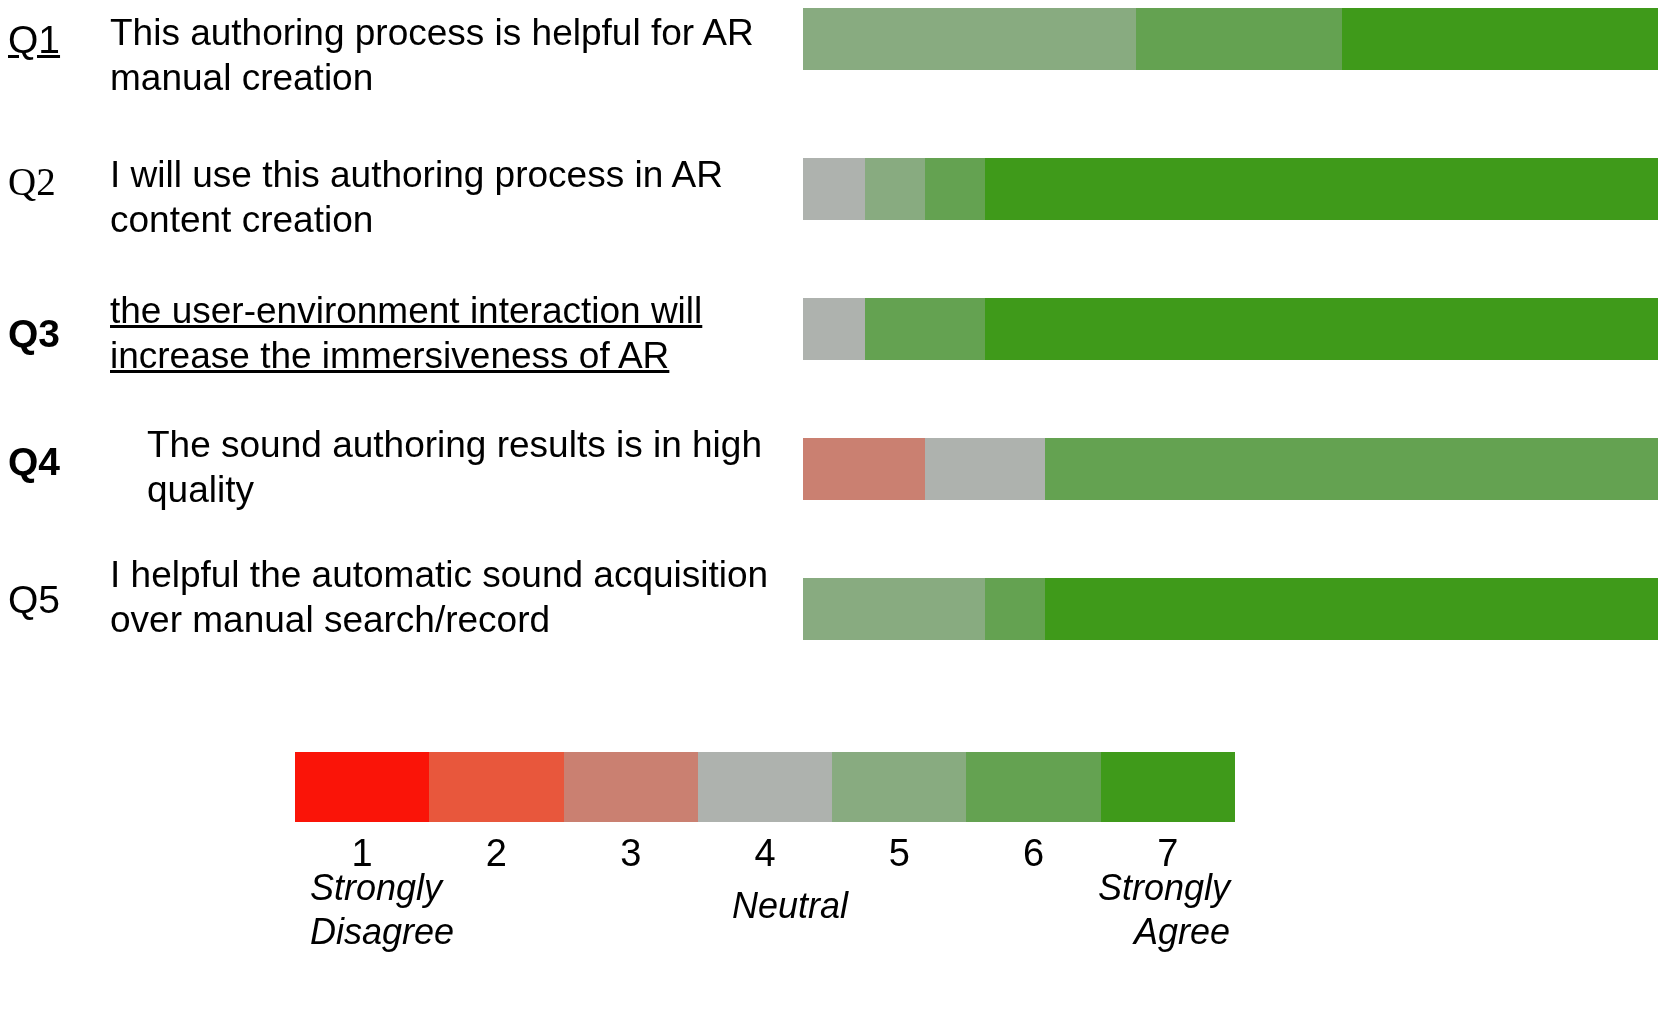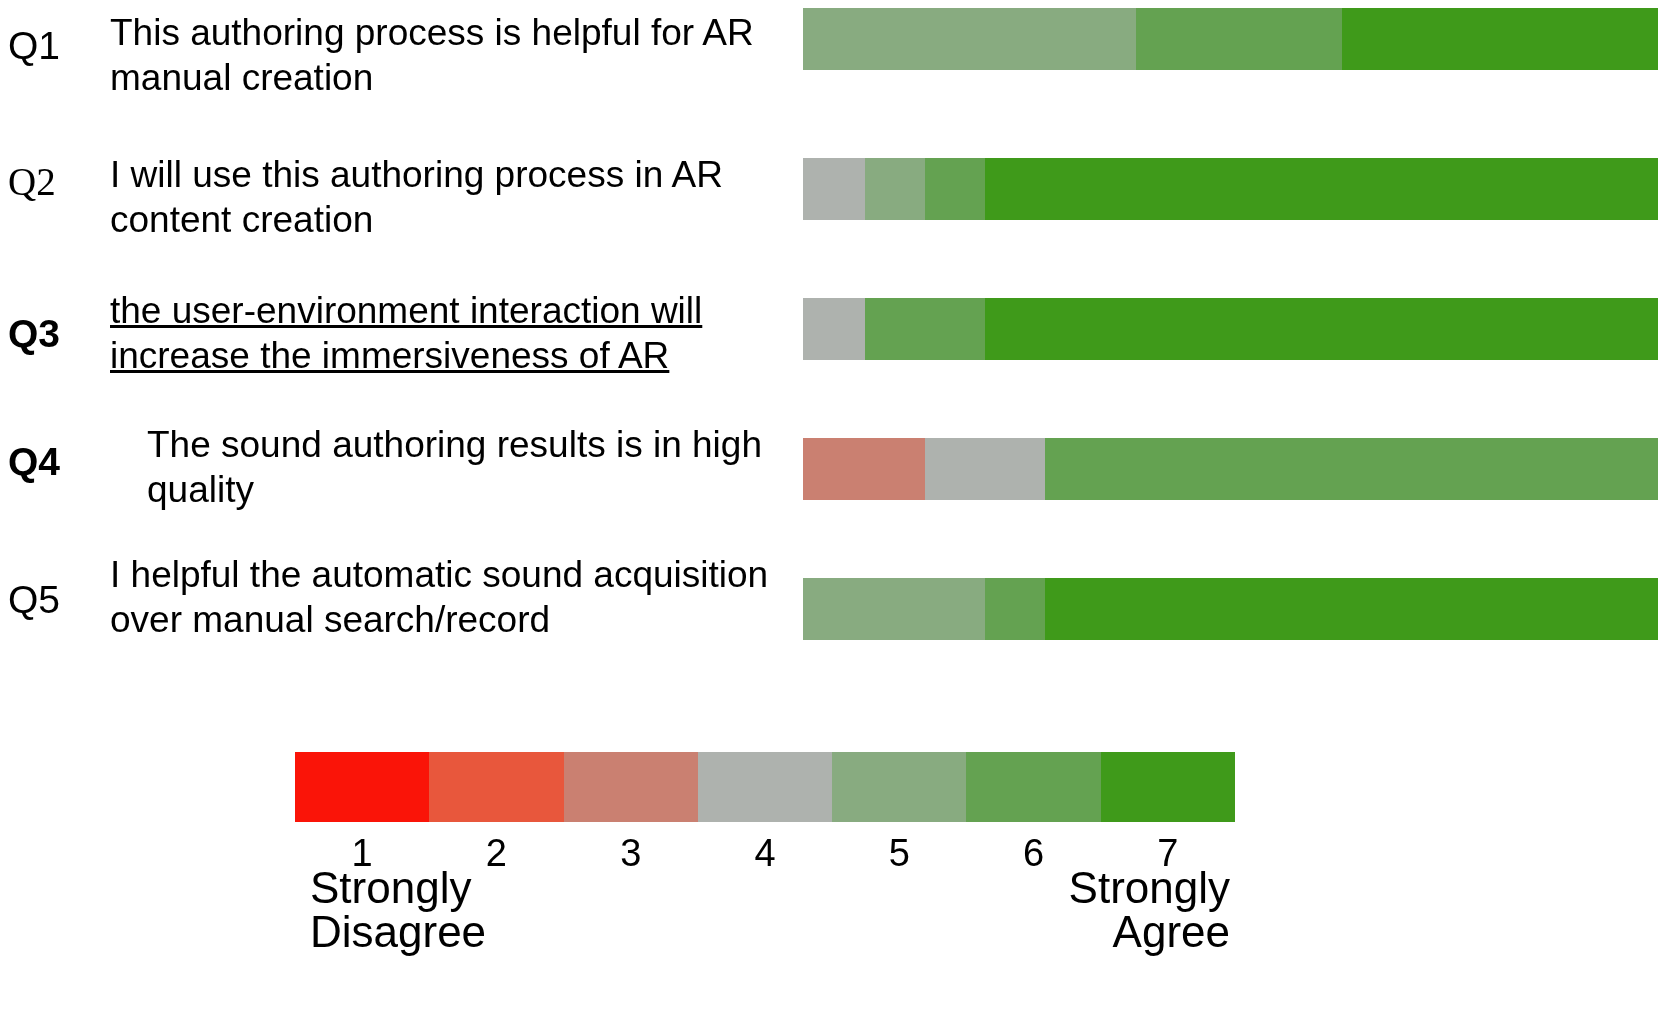--- a/index.html
+++ b/index.html
@@ -87,24 +87,25 @@
   #legend-numbers .lnum {
     flex: 1 1 0;
     text-align: center;
     font-size: 38px;
     line-height: 46px;
     color: #000;
   }
 
   .anchor-label {
     position: absolute;
-    font-size: 44px;
+    font-size: 36px;
     line-height: 44px;
     color: #000;
     white-space: pre-line;
+    font-style: italic;
   }
   #anchor-low {
     left: 310px;
     top: 866px;
     width: 300px;
     text-align: left;
   }
   #anchor-mid {
     left: 640px;
     top: 884px;
@@ -116,21 +117,21 @@
     top: 866px;
     width: 300px;
     text-align: right;
   }
 </style>
 </head>
 <body>
 
 <div id="chart-root">
     <div class="q-row" style="top: 0px;">
-      <div class="q-code" style="top: 24px;">Q1</div>
+      <div class="q-code" style="top: 18px; text-decoration: underline;">Q1</div>
       <div class="q-text" style="top: 10px;">This authoring process is helpful for AR manual creation</div>
       <div class="q-bar" style="top: 8px; height: 62px;">
         <div class="seg" style="width: 39%; background: rgb(136, 171, 128);"></div>
         <div class="seg" style="width: 24%; background: rgb(100, 162, 81);"></div>
         <div class="seg" style="width: 37%; background: rgb(63, 154, 26);"></div>
       </div>
     </div>
     <div class="q-row" style="top: 140px;">
       <div class="q-code" style="top: 20px; font-family: Liberation Serif, serif;">Q2</div>
       <div class="q-text" style="top: 12px;">I will use this authoring process in AR content creation</div>
@@ -181,15 +182,16 @@
       <div class="lnum">1</div>
       <div class="lnum">2</div>
       <div class="lnum">3</div>
       <div class="lnum">4</div>
       <div class="lnum">5</div>
       <div class="lnum">6</div>
       <div class="lnum">7</div>
     </div>
     <div class="anchor-label" id="anchor-low">Strongly
 Disagree</div>
+    <div class="anchor-label" id="anchor-mid">Neutral</div>
     <div class="anchor-label" id="anchor-high">Strongly
 Agree</div>
   </div>
 
 </body></html>

